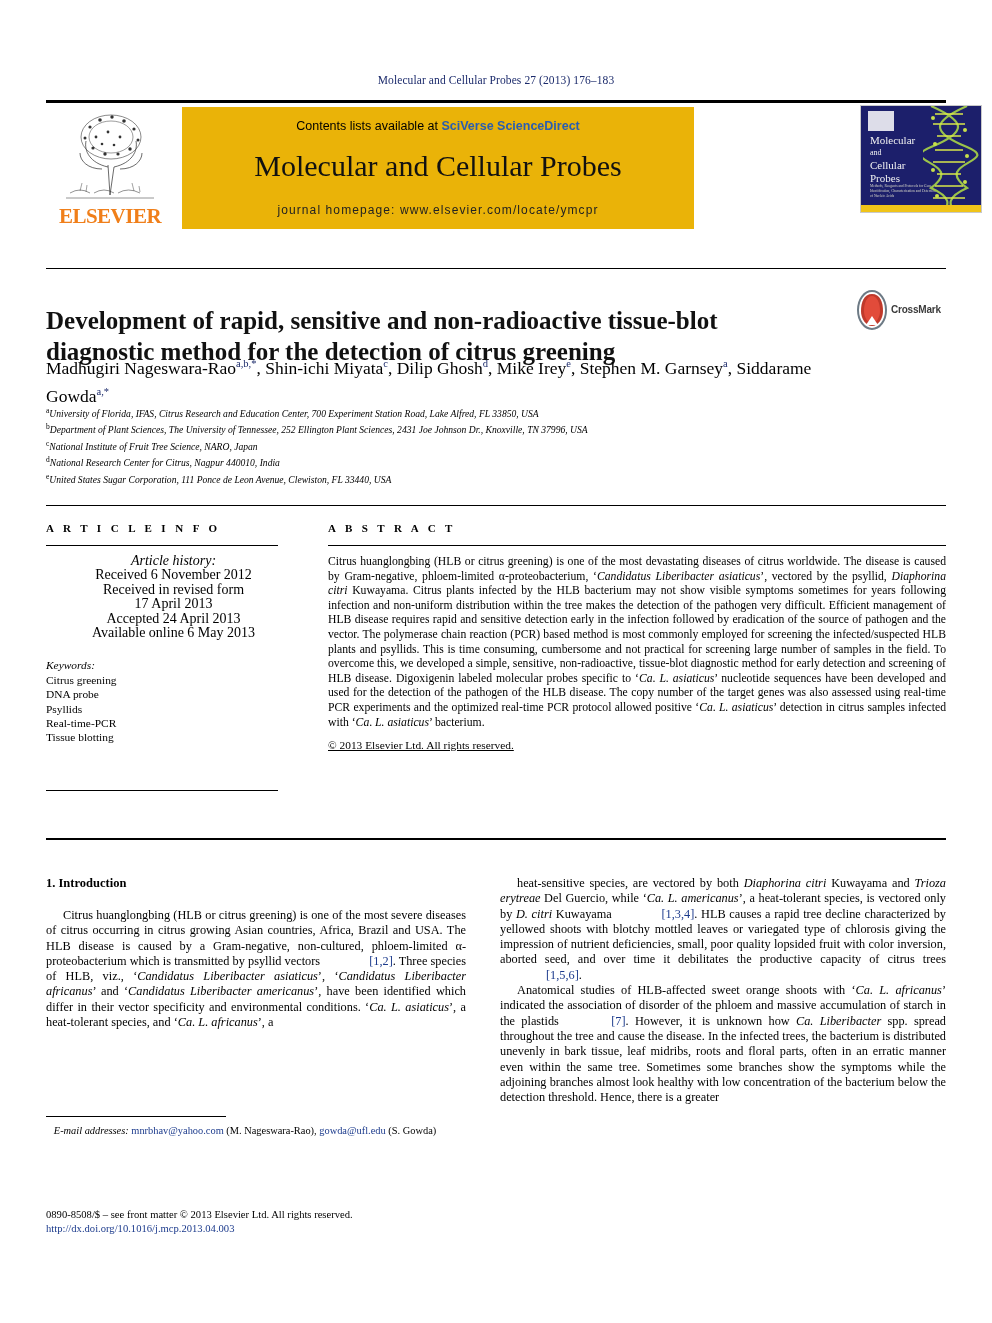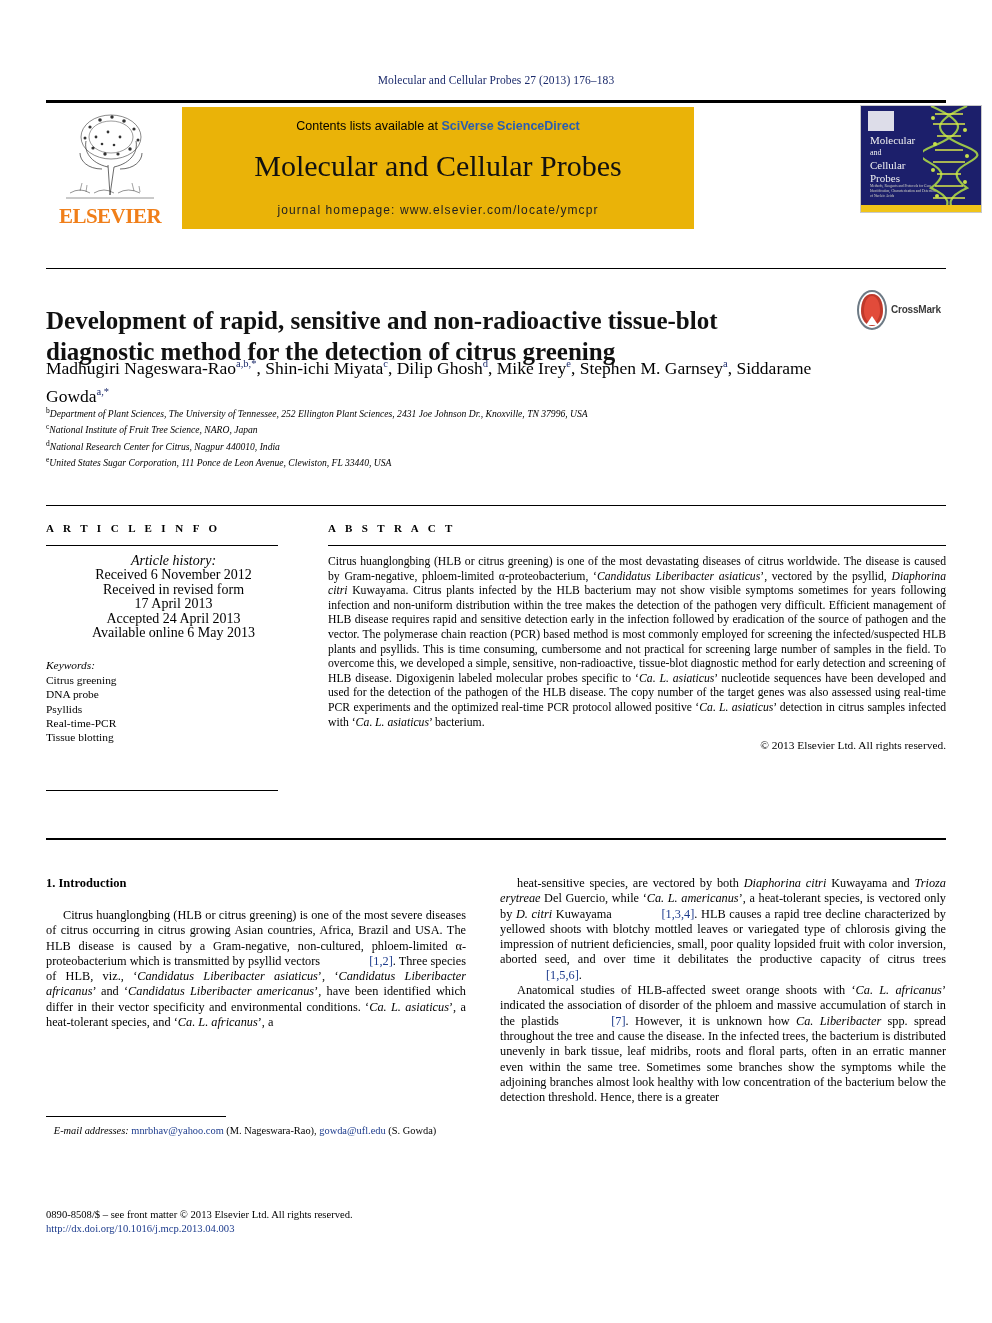--- a/index.html
+++ b/index.html
@@ -244,22 +244,22 @@
     border-top: 1px solid #000;
     width: 100%;
   }
   .abstract-text {
     font-size: 11.7px;
     line-height: 14.6px;
     text-align: justify;
   }
   .copyright {
     margin-top: 9px;
-    text-align: right;
     font-size: 11.4px;
+    text-decoration: underline;
   }
   .abs-rule-bottom {
     position: absolute;
     left: 46px; top: 838px;
     width: 900px;
     border-top: 2px solid #000;
   }
 
   
   .col-left {
@@ -418,20 +418,21 @@
       <path d="M17 4 C25 4 28 12 28 21 C28 29 23 36 17 36 C11 36 6 29 6 21 C6 12 9 4 17 4 Z" fill="#c0392b"></path>
       <path d="M17 6 C22 6 25 13 25 21 C25 28 21 33 17 33 C13 33 9 28 9 21 C9 13 12 6 17 6 Z" fill="#e24b3a"></path>
       <path d="M17 26 l6 9 h-12 Z" fill="#ffffff"></path>
     </svg>
     <div class="cm-label">CrossMark</div>
   </div>
 
   <div class="authors">Madhugiri Nageswara-Rao<sup>a,b,</sup><sup>*</sup>, Shin-ichi Miyata<sup>c</sup>, Dilip Ghosh<sup>d</sup>, Mike Irey<sup>e</sup>, Stephen M. Garnsey<sup>a</sup>, Siddarame Gowda<sup>a,</sup><sup>*</sup></div>
 
   <div class="affiliations">
+    <div><sup>a</sup><span>University of Florida, IFAS, Citrus Research and Education Center, 700 Experiment Station Road, Lake Alfred, FL 33850, USA</span></div>
     <div><sup>b</sup><span>Department of Plant Sciences, The University of Tennessee, 252 Ellington Plant Sciences, 2431 Joe Johnson Dr., Knoxville, TN 37996, USA</span></div>
     <div><sup>c</sup><span>National Institute of Fruit Tree Science, NARO, Japan</span></div>
     <div><sup>d</sup><span>National Research Center for Citrus, Nagpur 440010, India</span></div>
     <div><sup>e</sup><span>United States Sugar Corporation, 111 Ponce de Leon Avenue, Clewiston, FL 33440, USA</span></div>
   </div>
 
   <div class="info-rule-top"></div>
 
   <div class="info-col">
     <div class="section-head">A R T I C L E   I N F O</div>

